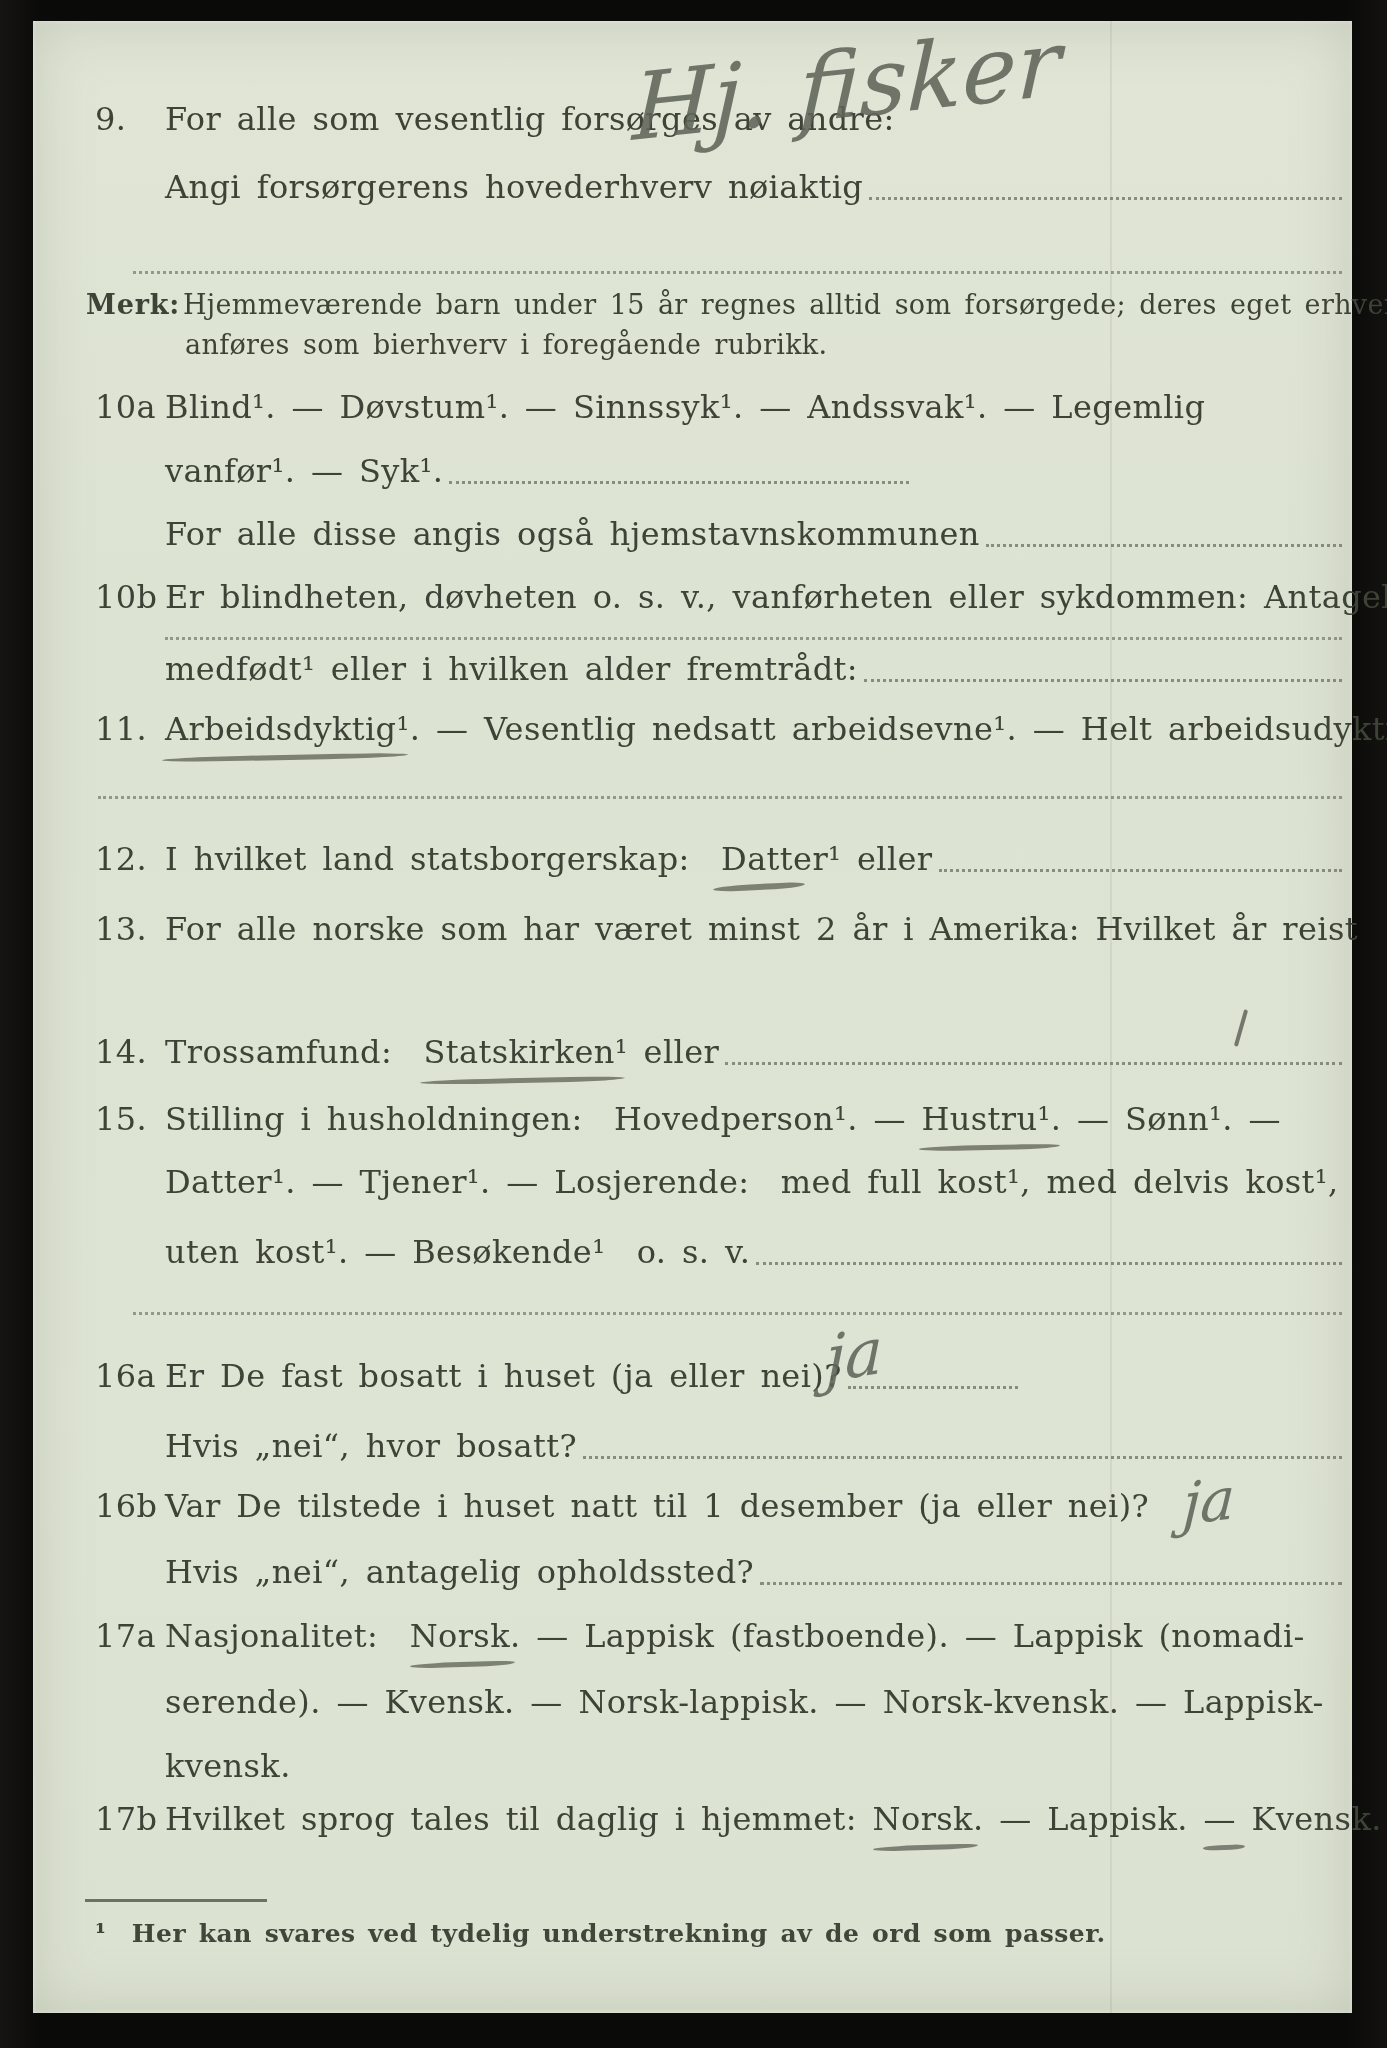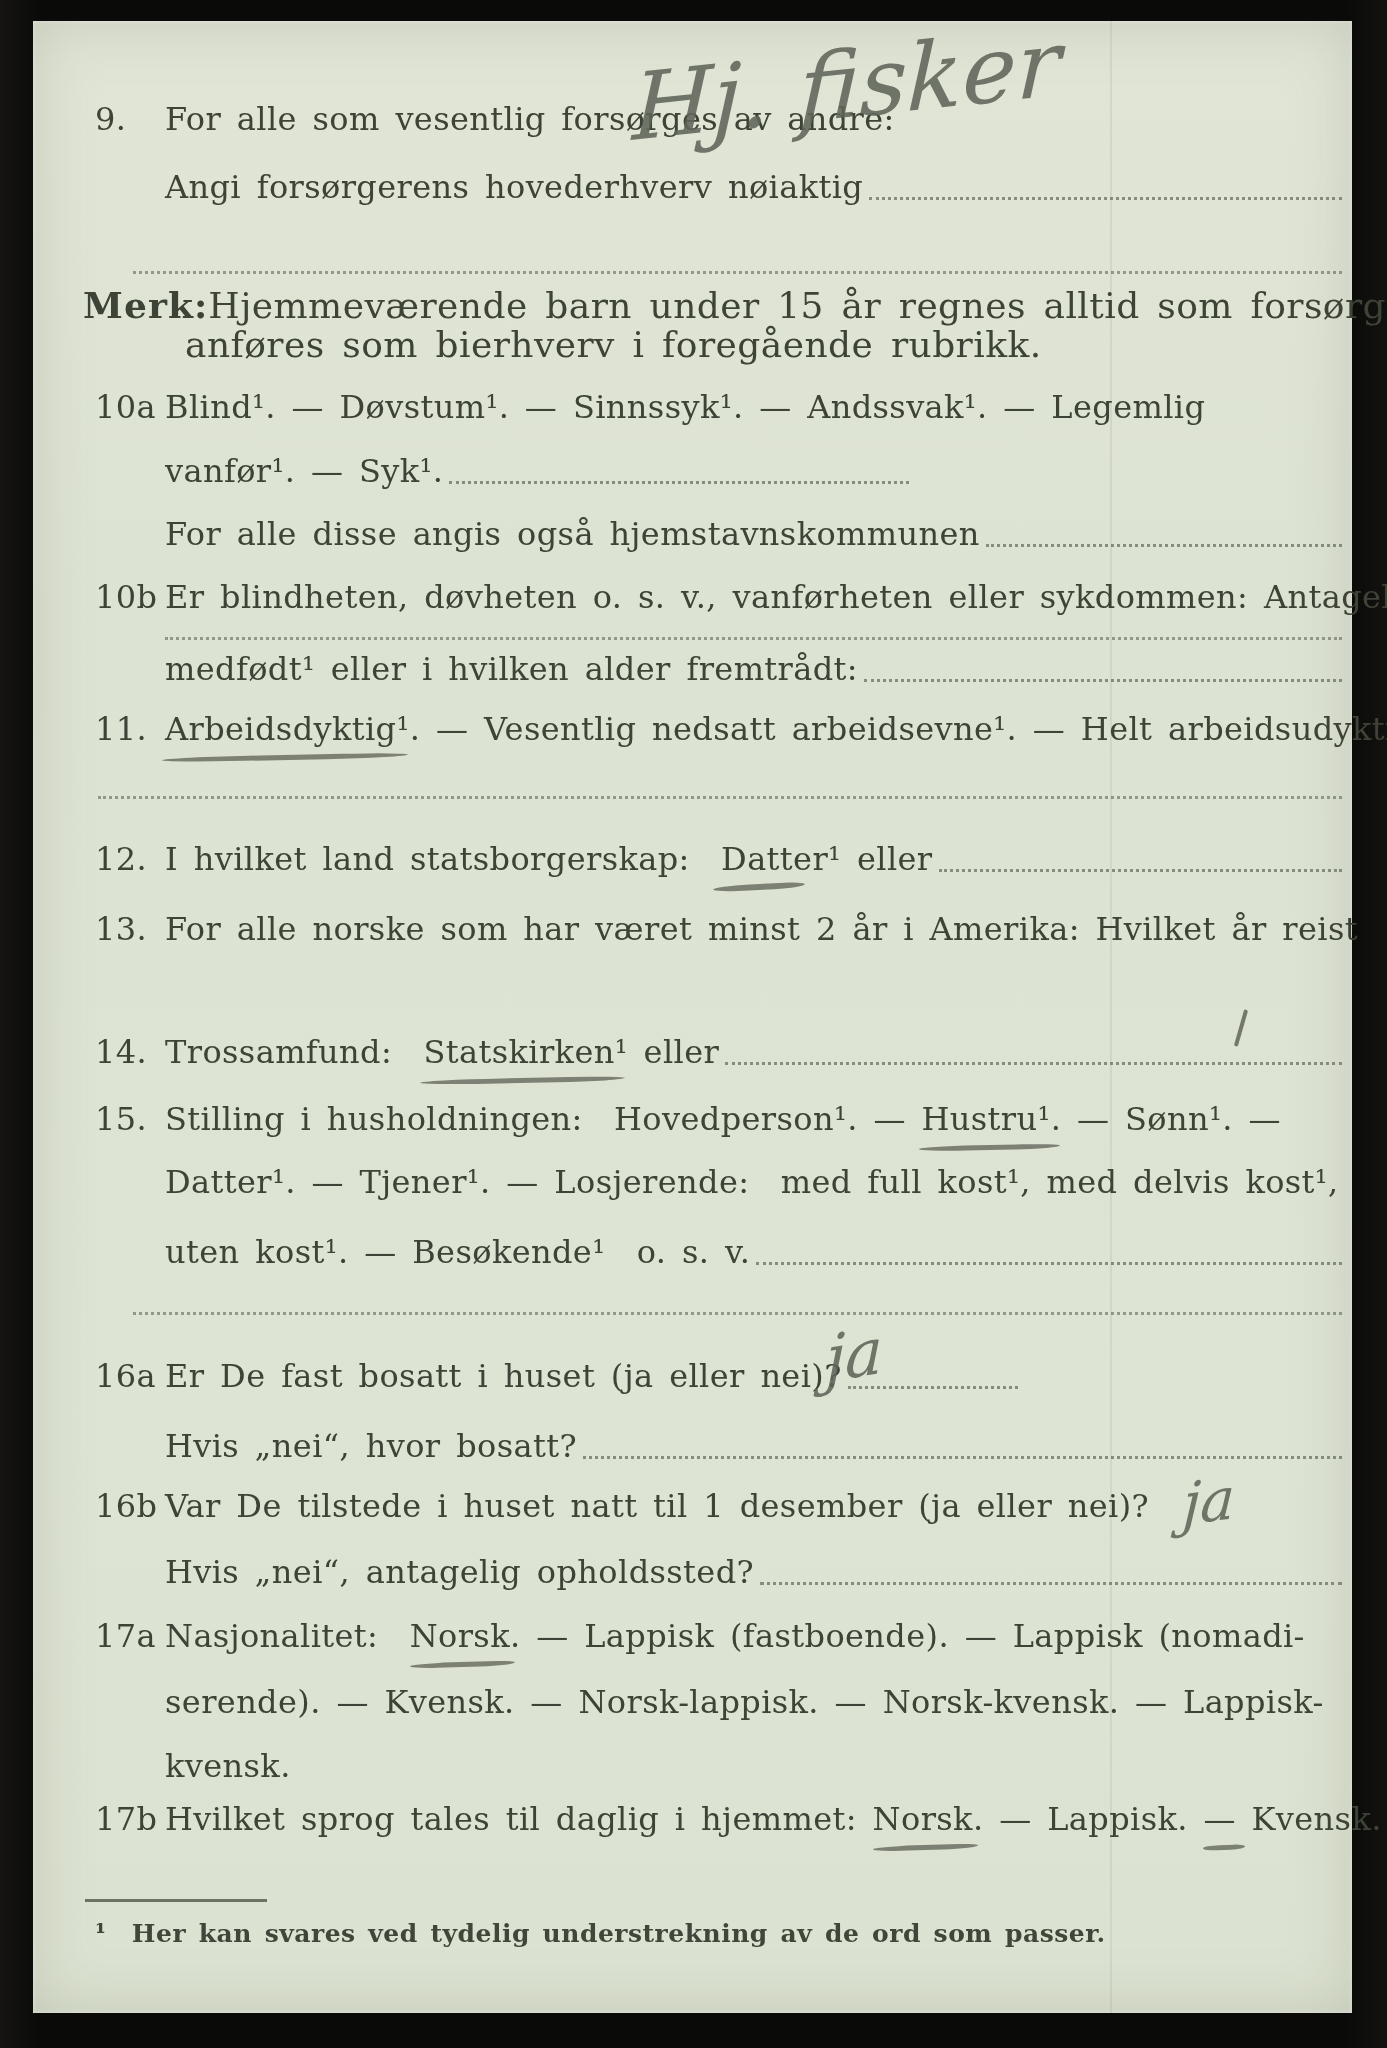--- a/index.html
+++ b/index.html
@@ -18,21 +18,21 @@
   .num{flex:0 0 70px;white-space:pre;}
   .txt{flex:0 0 auto;}
   .fill{flex:1 1 auto;border-bottom:3px dotted rgba(104,112,94,.75);
     align-self:flex-end;margin:0 3px 7px 6px;min-width:20px;}
   .fill.fixed460{flex:0 0 460px;}
   .fill.fixed95{flex:0 0 95px;}
   .fill.fixed160{flex:0 0 160px;}
   .fill.fixed170{flex:0 0 170px;}
   .fill.last{margin-right:0;}
   .sep{position:absolute;border-bottom:3px dotted rgba(104,112,94,.65);height:0;}
-  .merk{font-size:36px;line-height:36px;text-align:center;}
+  .merk{font-size:27px;line-height:36px;text-align:center;}
   .merk .mlabel{flex:0 0 100px;font-weight:bold;letter-spacing:.03em;}
   .pencil-underline{position:relative;}
   .pencil-underline::after{content:"";position:absolute;left:-3px;right:2px;bottom:-11px;
     height:5px;background:rgba(100,104,92,.8);border-radius:60% 40% 50% 50%/80% 60% 90% 70%;
     transform:rotate(-1.2deg);}
   .pencil-underline.hook::after{left:-8px;right:30%;transform:rotate(-3deg);height:6px;}
   .pencil-underline.short::after{left:0;right:6px;transform:rotate(-2deg);height:5px;}
   .handwriting{position:absolute;font-style:italic;color:#60655a;
     font-family:"DejaVu Serif","Liberation Serif",serif;
     transform-origin:left bottom;opacity:.88;white-space:pre;}

